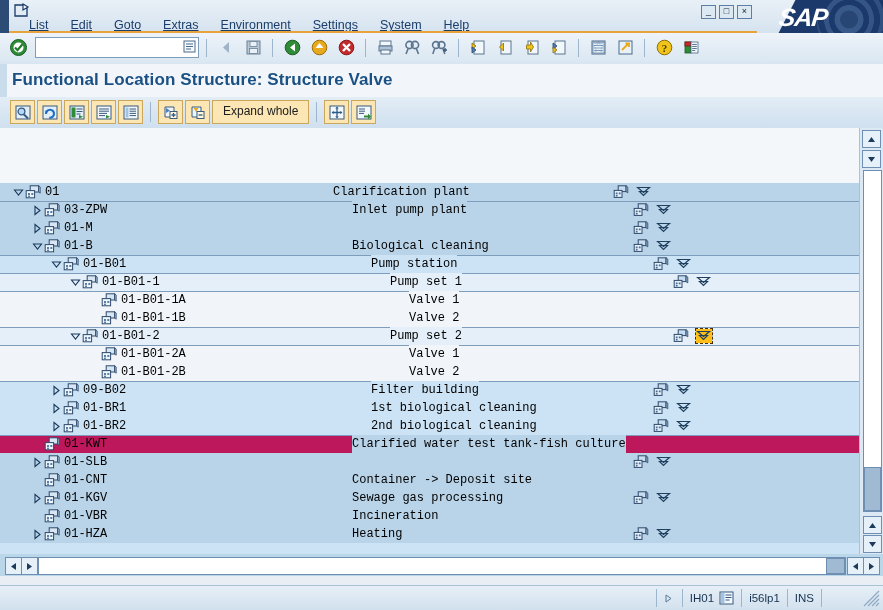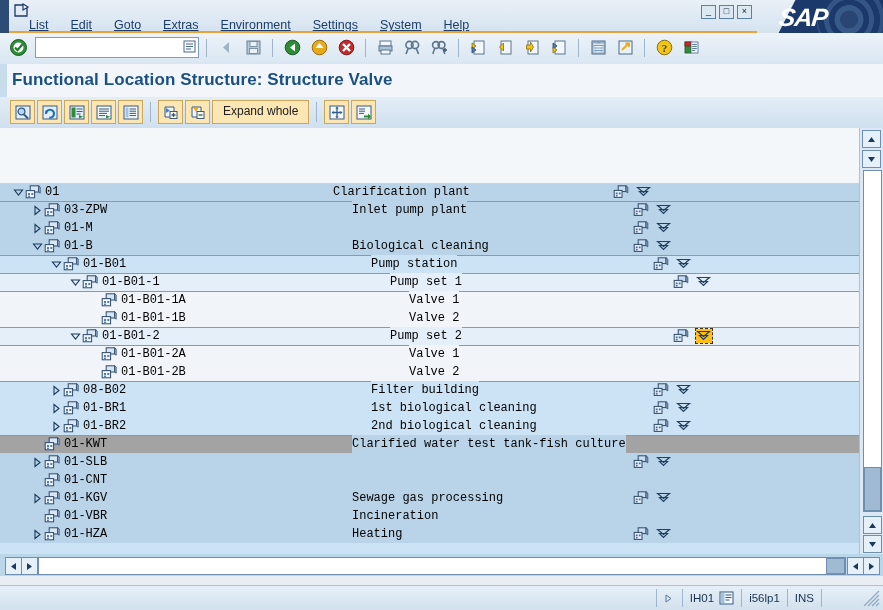--- a/index.html
+++ b/index.html
@@ -728,21 +728,21 @@
               </svg>
             </span>
             <span class="fl-icon"><svg viewBox="0 0 16 14" width="16" height="14">
                 <rect x="5.2" y="0.8" width="8.4" height="6.2" fill="#D8E6F4" stroke="#2E4A6B" stroke-width="1"></rect>
                 <path d="M13.6 0.8 l1.6 1.2 v6.2 l-1.6 -1.2 Z" fill="#9FBAD6" stroke="#2E4A6B" stroke-width=".8"></path>
                 <rect x="1.2" y="5.6" width="8.4" height="7.2" fill="#EDF4FA" stroke="#2E4A6B" stroke-width="1"></rect>
                 <rect x="3" y="8" width="2" height="2" fill="#5A7EA6"></rect>
                 <rect x="6.3" y="8" width="2" height="2" fill="#5A7EA6"></rect>
                 <rect x="3" y="10.6" width="2" height="1.6" fill="#5A7EA6"></rect>
               </svg></span>
-            <span class="nodetext">08-B02</span>
+            <span class="nodetext">09-B02</span>
           </div>
           <div class="desc" style="left: 371px; background: rgb(204, 227, 245);">Filter building</div>
           <div class="acts" style="left: 653px;">
             <span class="acticon"><svg viewBox="0 0 16 14" width="16" height="14">
                 <rect x="5.2" y="0.8" width="7.8" height="5.8" fill="#C9DDF0" stroke="#2E4A6B" stroke-width="1"></rect>
                 <path d="M13 0.8 l1.8 1.3 v5.8 l-1.8 -1.3 Z" fill="#8FAECD" stroke="#2E4A6B" stroke-width=".8"></path>
                 <rect x="1.2" y="5.4" width="7.8" height="7" fill="#E6F0F9" stroke="#2E4A6B" stroke-width="1"></rect>
                 <rect x="2.8" y="7.5" width="1.8" height="1.8" fill="#4A6E96"></rect>
                 <rect x="5.8" y="7.5" width="1.8" height="1.8" fill="#4A6E96"></rect>
                 <rect x="2.8" y="10" width="1.8" height="1.5" fill="#4A6E96"></rect>
@@ -812,21 +812,21 @@
                 <rect x="2.8" y="7.5" width="1.8" height="1.8" fill="#4A6E96"></rect>
                 <rect x="5.8" y="7.5" width="1.8" height="1.8" fill="#4A6E96"></rect>
                 <rect x="2.8" y="10" width="1.8" height="1.5" fill="#4A6E96"></rect>
               </svg></span>
             <span class="acticon"><svg viewBox="0 0 16 14" width="16" height="14">
                 <path d="M1.5 2.5 h12 l-6 5 Z" fill="none" stroke="#20405F" stroke-width="1.2"></path>
                 <path d="M3.5 6.5 h8 l-4 4 Z" fill="none" stroke="#20405F" stroke-width="1.2"></path>
               </svg></span>
           </div>
         </div>
-        <div class="row" style="background: #a3a3a3;">
+        <div class="row" style="background: #be185d;">
           <div class="rsep" style="top: 0px;"></div>
           <div class="node" style="left: 31px;">
             <span class="twisty empty"></span>
             <span class="fl-icon"><svg viewBox="0 0 16 14" width="16" height="14">
                 <rect x="5.2" y="0.8" width="8.4" height="6.2" fill="#D8E6F4" stroke="#2E4A6B" stroke-width="1"></rect>
                 <path d="M13.6 0.8 l1.6 1.2 v6.2 l-1.6 -1.2 Z" fill="#9FBAD6" stroke="#2E4A6B" stroke-width=".8"></path>
                 <rect x="1.2" y="5.6" width="8.4" height="7.2" fill="#EDF4FA" stroke="#2E4A6B" stroke-width="1"></rect>
                 <rect x="3" y="8" width="2" height="2" fill="#5A7EA6"></rect>
                 <rect x="6.3" y="8" width="2" height="2" fill="#5A7EA6"></rect>
                 <rect x="3" y="10.6" width="2" height="1.6" fill="#5A7EA6"></rect>
@@ -873,20 +873,21 @@
             <span class="fl-icon"><svg viewBox="0 0 16 14" width="16" height="14">
                 <rect x="5.2" y="0.8" width="8.4" height="6.2" fill="#D8E6F4" stroke="#2E4A6B" stroke-width="1"></rect>
                 <path d="M13.6 0.8 l1.6 1.2 v6.2 l-1.6 -1.2 Z" fill="#9FBAD6" stroke="#2E4A6B" stroke-width=".8"></path>
                 <rect x="1.2" y="5.6" width="8.4" height="7.2" fill="#EDF4FA" stroke="#2E4A6B" stroke-width="1"></rect>
                 <rect x="3" y="8" width="2" height="2" fill="#5A7EA6"></rect>
                 <rect x="6.3" y="8" width="2" height="2" fill="#5A7EA6"></rect>
                 <rect x="3" y="10.6" width="2" height="1.6" fill="#5A7EA6"></rect>
               </svg></span>
             <span class="nodetext">01-CNT</span>
           </div>
+          <div class="desc" style="left: 352px; background: rgb(185, 212, 232);">Container -&gt; Deposit site</div>
         </div>
         <div class="row" style="background: rgb(185, 212, 232);">
           <div class="node" style="left: 31px;">
             <span class="twisty">
               <svg viewBox="0 0 11 11" width="11" height="11">
                 <path d="M3 1.5 v8 l5 -4 Z" fill="none" stroke="#1B3A5C" stroke-width="1.1"></path>
               </svg>
             </span>
             <span class="fl-icon"><svg viewBox="0 0 16 14" width="16" height="14">
                 <rect x="5.2" y="0.8" width="8.4" height="6.2" fill="#D8E6F4" stroke="#2E4A6B" stroke-width="1"></rect>

